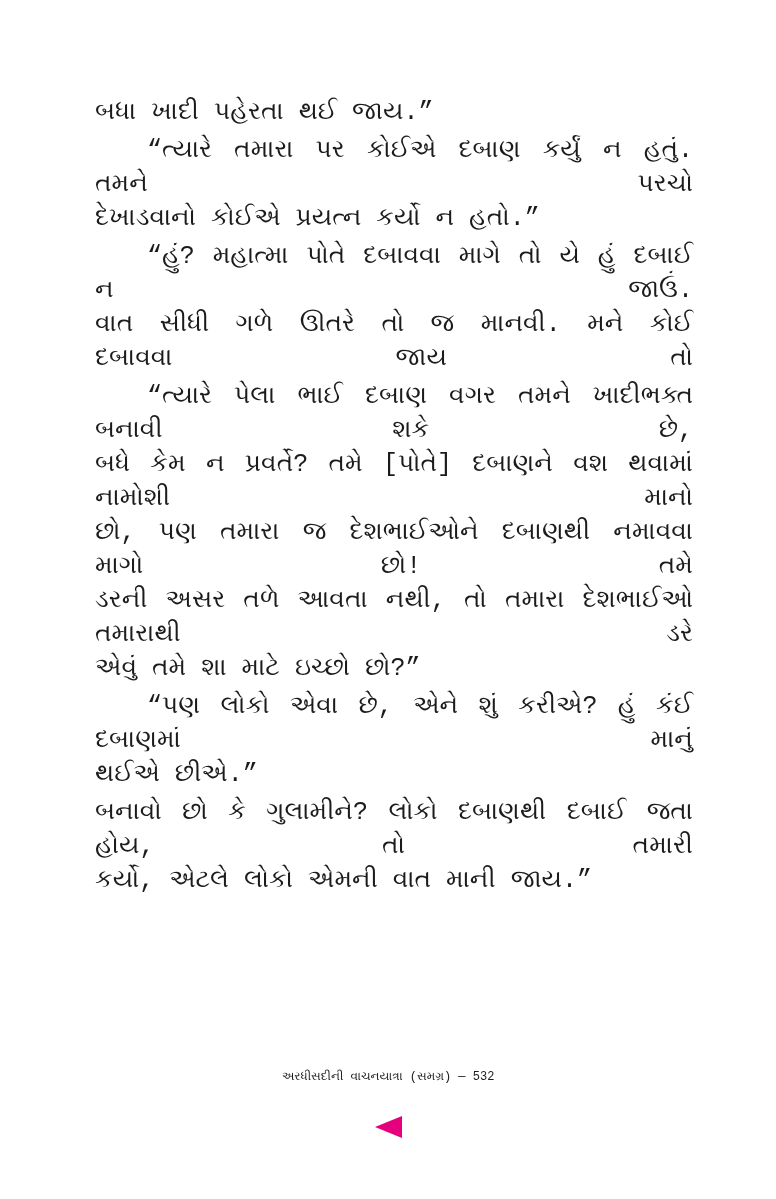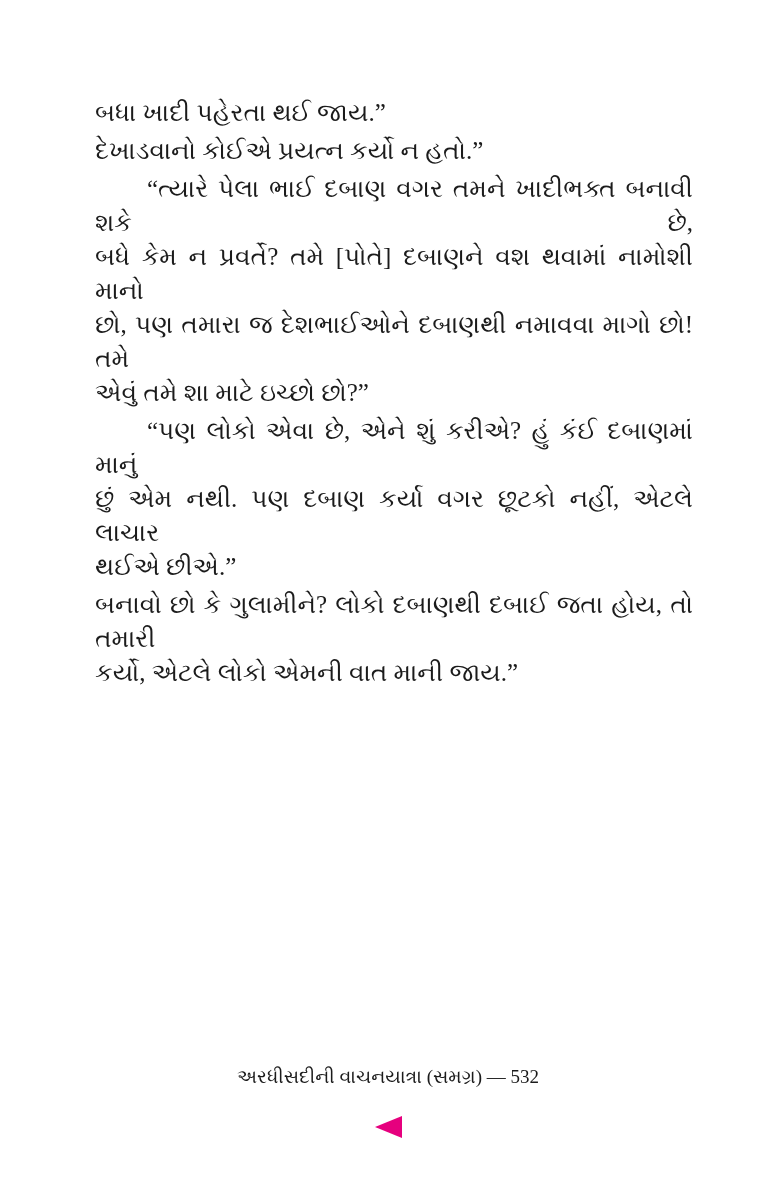--- a/index.html
+++ b/index.html
@@ -2,21 +2,21 @@
 <html lang="gu"><head>
 <meta charset="utf-8">
 <style>
   html, body { margin: 0; padding: 0; background: #ffffff; }
   .page {
     position: relative;
     width: 736px;
     height: 1199px;
     background: #ffffff;
     overflow: hidden;
-    font-family: Liberation Serif, serif;
+    font-family: Liberation Mono, monospace;
     color: #1b1b1b;
   }
   .text-block {
     position: absolute;
     top: 96px;
     left: 95px;
     width: 598px;
     font-size: 25px;
     line-height: 34px;
   }
@@ -25,21 +25,21 @@
   .line.just { text-align: justify; text-align-last: justify; }
   .para.indent .line.first { text-indent: 52px; }
   .footer {
     position: absolute;
     top: 1066px;
     left: 0;
     width: 776px;
     text-align: center;
   }
   .footer-text {
-    font-size: 19px;
+    font-size: 12px;
     line-height: 22px;
     color: #1b1b1b;
   }
   .nav-triangle {
     width: 0;
     height: 0;
     margin: 28px auto 0 auto;
     border-top: 11px solid transparent;
     border-bottom: 11px solid transparent;
     border-right: 27px solid #e6007e;
@@ -47,33 +47,36 @@
 </style>
 </head>
 <body>
 
 <div class="page" style="color: rgb(27, 27, 27); background: rgb(255, 255, 255);">
   <main class="text-block" id="paragraph-host">
       <div class="para">
         <div class="line first">બધા ખાદી પહેરતા થઈ જાય.”</div>
       </div>
       <div class="para indent">
+        <div class="line just first">“ત્યારે તમારા પર કોઈએ દબાણ કર્યું ન હતું. તમને પરચો</div>
         <div class="line">દેખાડવાનો કોઈએ પ્રયત્ન કર્યો ન હતો.”</div>
       </div>
       <div class="para indent">
+        <div class="line just first">“હું? મહાત્મા પોતે દબાવવા માગે તો યે હું દબાઈ ન જાઉં.</div>
+        <div class="line just">વાત સીધી ગળે ઊતરે તો જ માનવી. મને કોઈ દબાવવા જાય તો</div>
       </div>
       <div class="para indent">
         <div class="line just first">“ત્યારે પેલા ભાઈ દબાણ વગર તમને ખાદીભક્ત બનાવી શકે છે,</div>
         <div class="line just">બધે કેમ ન પ્રવર્તે? તમે [પોતે] દબાણને વશ થવામાં નામોશી માનો</div>
         <div class="line just">છો, પણ તમારા જ દેશભાઈઓને દબાણથી નમાવવા માગો છો! તમે</div>
+        <div class="line just">ડરની અસર તળે આવતા નથી, તો તમારા દેશભાઈઓ તમારાથી ડરે</div>
         <div class="line">એવું તમે શા માટે ઇચ્છો છો?”</div>
       </div>
       <div class="para indent">
         <div class="line just first">“પણ લોકો એવા છે, એને શું કરીએ? હું કંઈ દબાણમાં માનું</div>
-        <div class="line just">છું એમ નથી. પણ દબાણ કર્યા વગર છૂટકો નહીં, એટલે લાચાર</div>
         <div class="line">થઈએ છીએ.”</div>
       </div>
       <div class="para indent">
         <div class="line just">બનાવો છો કે ગુલામીને? લોકો દબાણથી દબાઈ જતા હોય, તો તમારી</div>
         <div class="line">કર્યો, એટલે લોકો એમની વાત માની જાય.”</div>
       </div>
     </main>
   <footer class="footer">
     <div class="footer-text">અરધીસદીની વાચનયાત્રા (સમગ્ર) — 532</div>
     <div class="nav-triangle" style="border-right-color: rgb(230, 0, 126);"></div>

